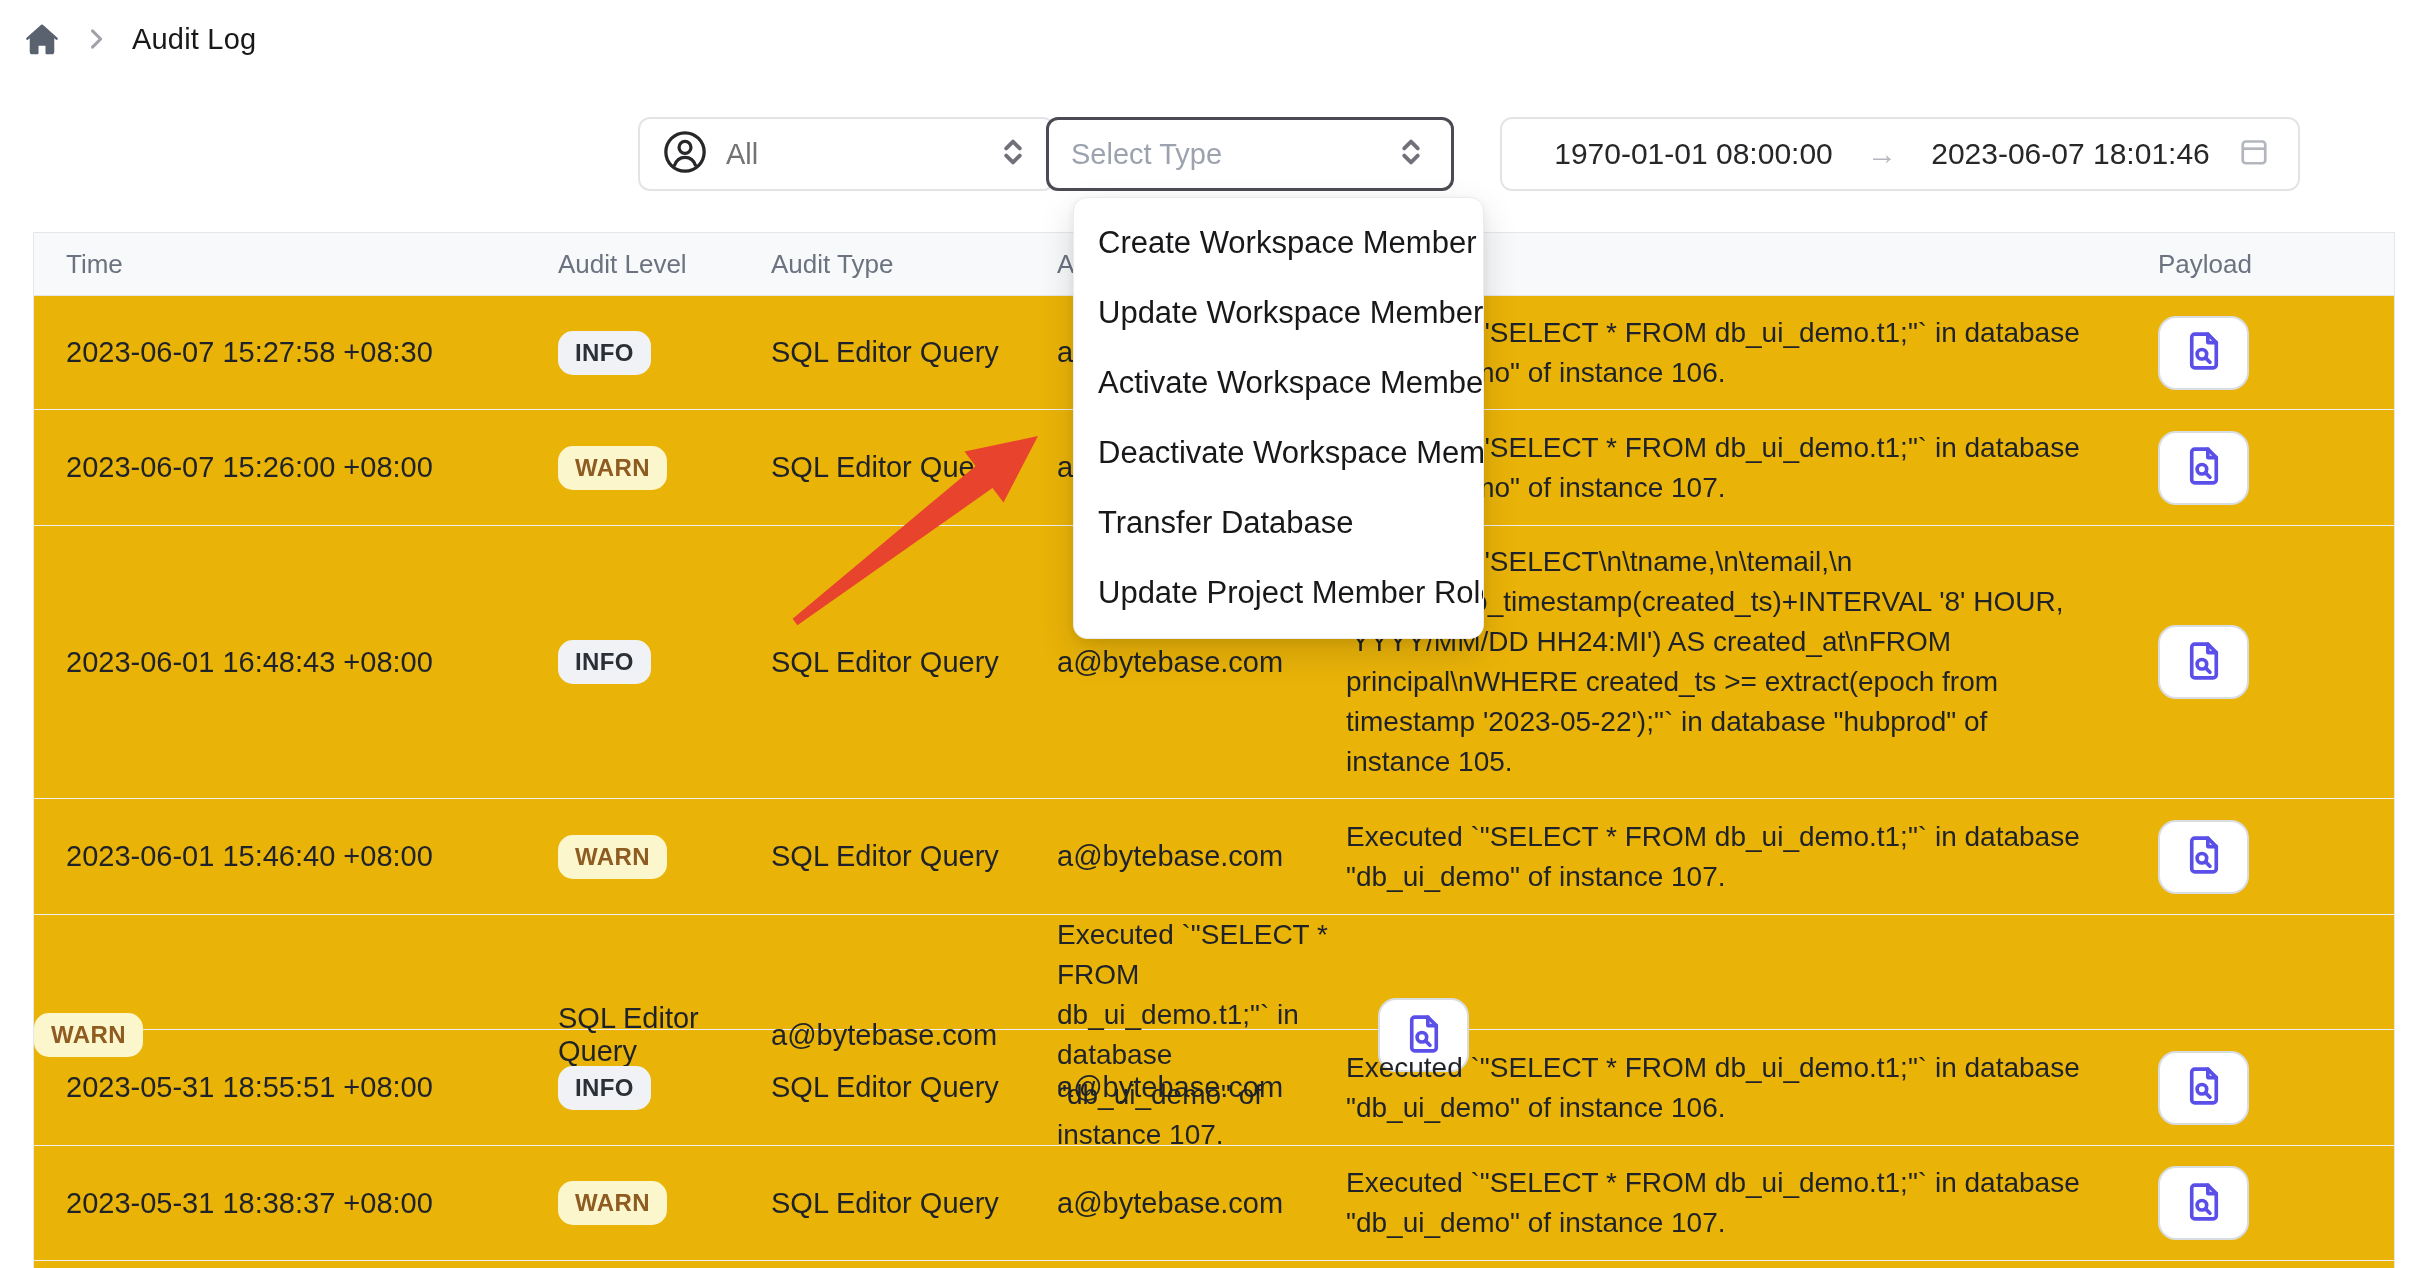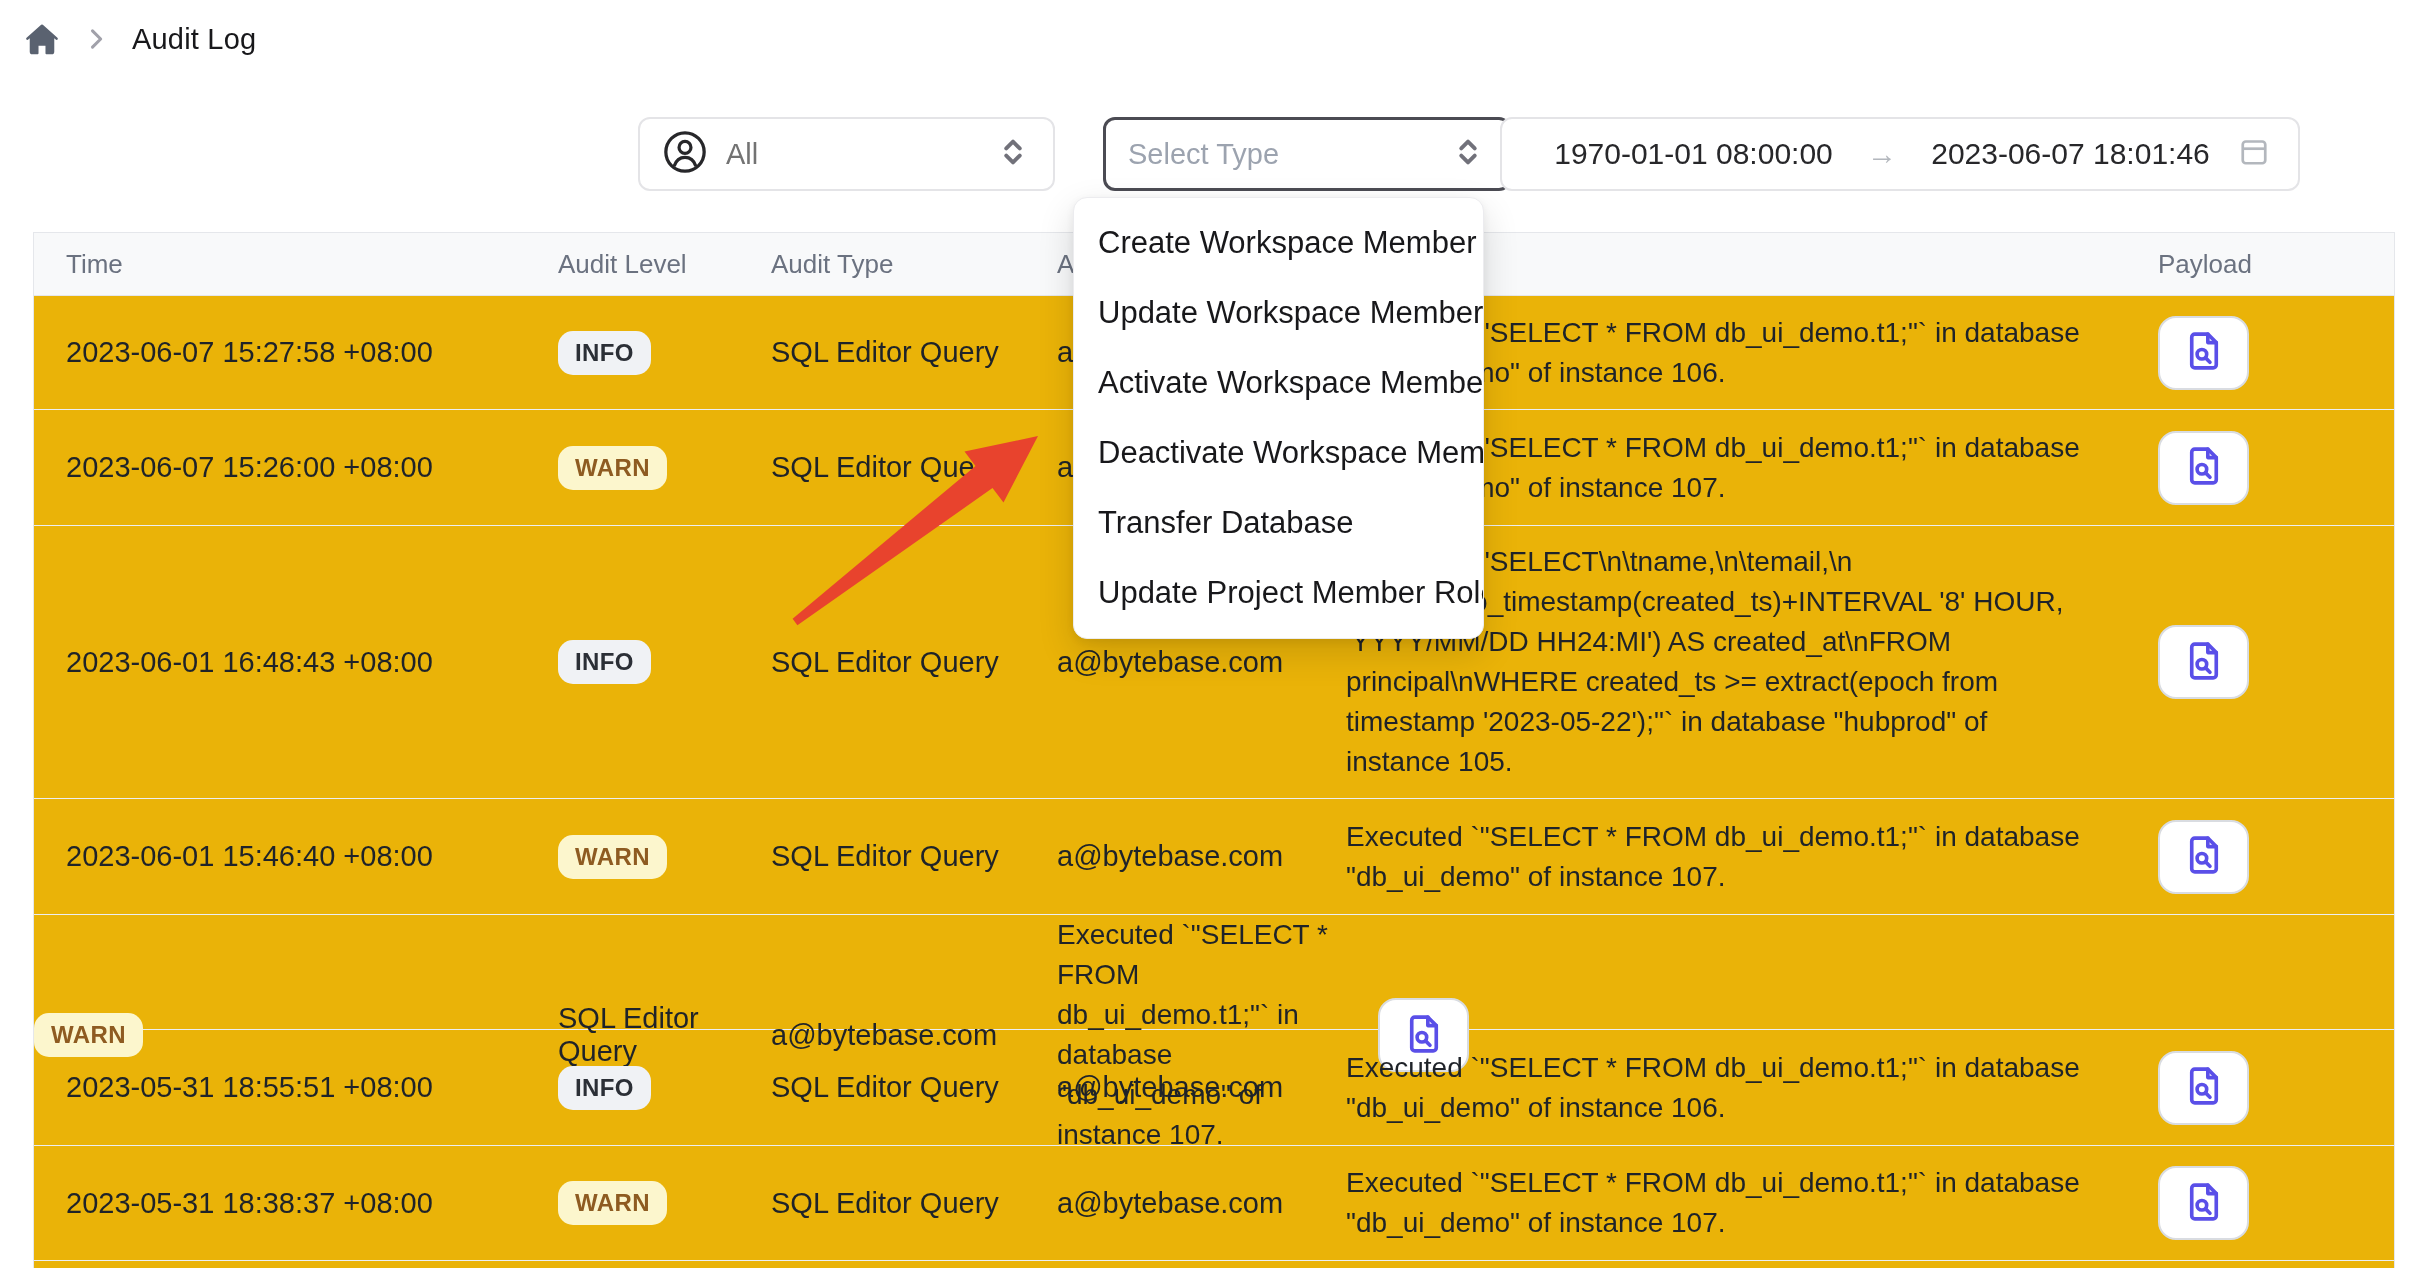--- a/index.html
+++ b/index.html
@@ -10,21 +10,21 @@
   .breadcrumb{position:absolute;left:22px;top:20px;display:flex;align-items:center;gap:20px;}
   .breadcrumb .home{width:40px;height:38px;display:flex;align-items:center;}
   .breadcrumb .chev{width:30px;height:30px;display:flex;align-items:center;}
   .breadcrumb .title{font-size:29px;font-weight:500;color:#18181b;letter-spacing:.2px;}
 
   
   .ctrl{position:absolute;top:117px;height:74px;box-sizing:border-box;background:#fff;
         display:flex;align-items:center;border-radius:12px;}
   .actor-select{left:638px;width:417px;border:2px solid #e4e4e7;padding:0 22px;gap:18px;}
   .actor-select .label{font-size:29px;color:#737373;flex:1;}
-  .type-select{left:1103px;width:408px;border:3px solid #4b4b53;padding:4px 22px;}
+  .type-select{left:1046px;width:408px;border:3px solid #4b4b53;padding:4px 22px;}
   .type-select .placeholder{font-size:29px;color:#9ca3af;flex:1;}
   .date-range{left:1500px;width:800px;border:2px solid #e4e4e7;padding:0 26px;}
   .date-range .dt{font-size:30px;color:#27272a;flex:1;text-align:center;}
   .date-range .arrow{font-size:30px;color:#b3b7bd;padding:0 8px;}
   .icon-updown{width:36px;height:36px;}
 
   
   .menu{position:absolute;left:1073px;top:197px;width:411px;box-sizing:border-box;
         background:#fff;border:1px solid #ececef;border-radius:14px;padding:10px 0;
         box-shadow:0 14px 36px rgba(0,0,0,.14), 0 3px 8px rgba(0,0,0,.06);z-index:50;overflow:hidden;}
@@ -121,21 +121,21 @@
   <div class="thead">
     <div class="th th-time">Time</div>
     <div class="th">Audit Level</div>
     <div class="th">Audit Type</div>
     <div class="th">Actor</div>
     <div class="th">Comment</div>
     <div class="th th-payload">Payload</div>
   </div>
   <div id="rows">
   <div class="tr">
-    <div class="td td-time">2023-06-07 15:27:58 +08:00</div>
+    <div class="td td-time">2023-06-07 15:27:58 +08:30</div>
     <div class="td"><span class="badge info">INFO</span></div>
     <div class="td">SQL Editor Query</div>
     <div class="td">a@bytebase.com</div>
     <div class="td td-comment">Executed `"SELECT * FROM db_ui_demo.t1;"` in database "db_ui_demo" of instance 106.</div>
     <div class="td td-payload">
       <button class="payload-btn">
         <span>
           <svg viewBox="0 0 24 24" width="46" height="48" fill="none" stroke="#5a4fe8" stroke-width="1.9" stroke-linejoin="round" stroke-linecap="round">
                 <path d="M14 3.2H7.2a1.6 1.6 0 0 0-1.6 1.6v14.4a1.6 1.6 0 0 0 1.6 1.6h9.6a1.6 1.6 0 0 0 1.6-1.6V7.6L14 3.2z"></path>
                 <path d="M14 3.2v4.4h4.4"></path>

